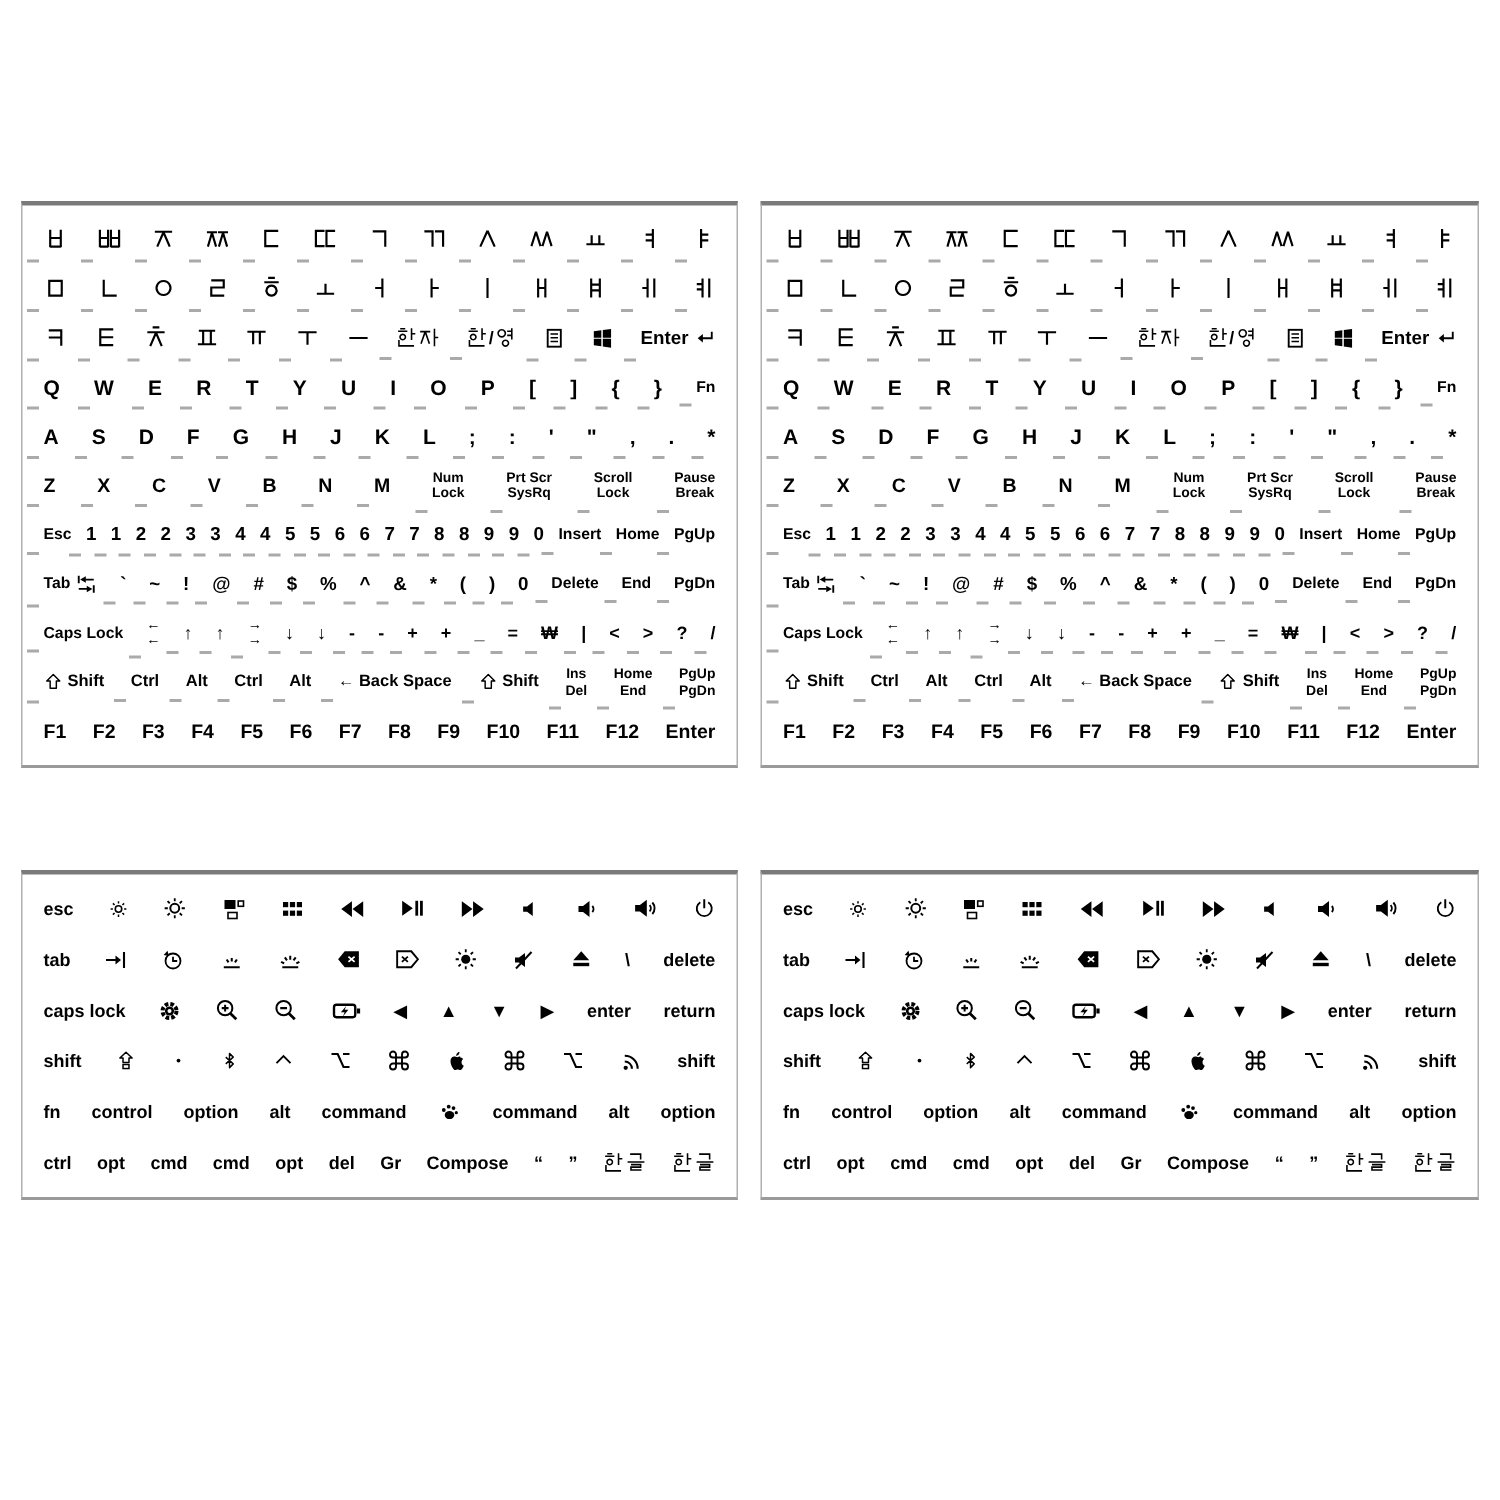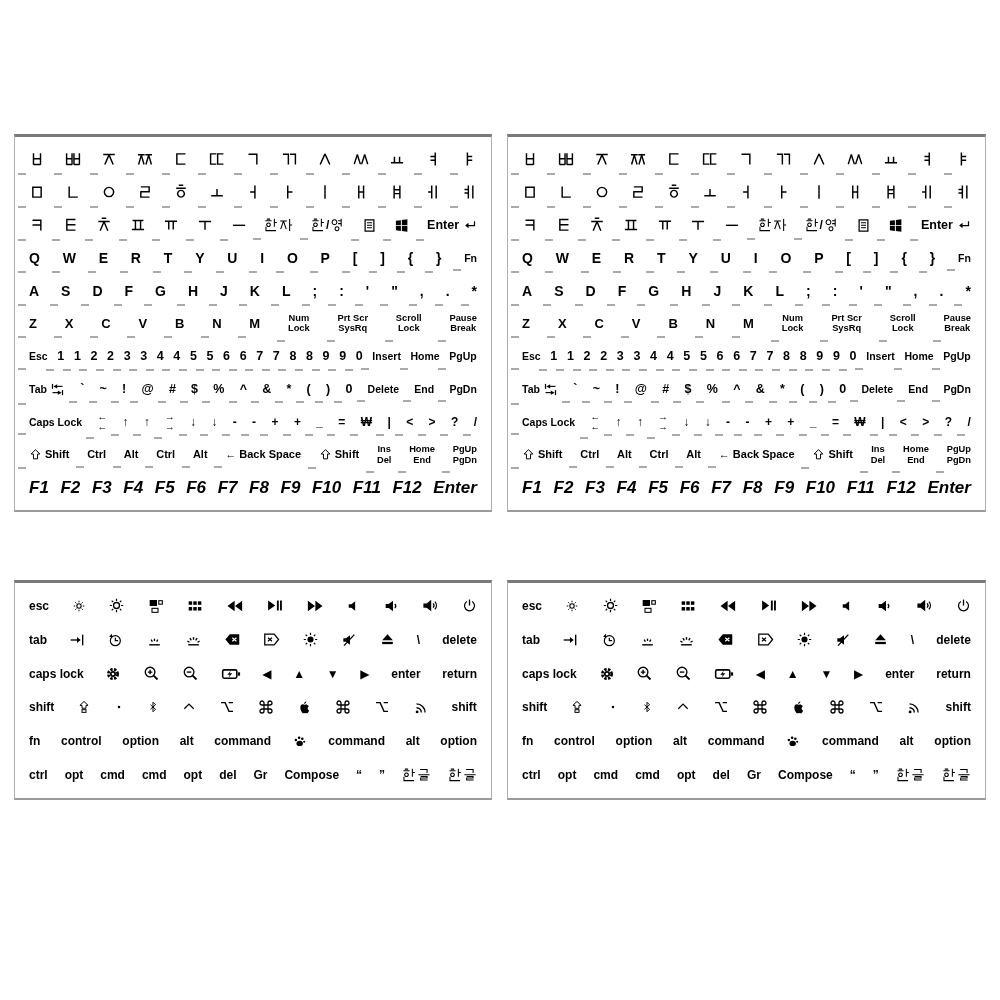--- a/index.html
+++ b/index.html
@@ -15,21 +15,21 @@
   .row{display:flex;justify-content:space-between;align-items:center;flex:1;padding:0 14px;}
   .cell{display:flex;align-items:center;gap:3px;position:relative;font-weight:bold;
         white-space:nowrap;line-height:1;}
   .top .row{font-size:13px;}
   .top .r2{font-size:12.5px;}
   .top .r3,.top .r4{font-size:14px;}
   .top .r5{font-size:13px;}
   .top .r6,.top .r7{font-size:12.5px;}
   .top .r8{font-size:12px;}
   .top .r9{font-size:11px;}
-  .top .r10{font-size:17px;font-style:italic;}
+  .top .r10{font-size:13px;}
   .bottom .row{font-size:12px;}
   .cell.sm{font-size:10.5px;}
   .stk{display:flex;flex-direction:column;align-items:center;font-size:9.3px;line-height:1.15;
        text-align:right;font-weight:bold;}
   .stk2{display:flex;flex-direction:column;align-items:center;font-size:9.5px;line-height:1.0;
         font-weight:bold;}
   .hg{display:flex;align-items:center;gap:1px;}
   .hg .slash{font-size:12px;font-weight:bold;}
   .ic{display:flex;align-items:center;}
   .ic svg{display:block;}

